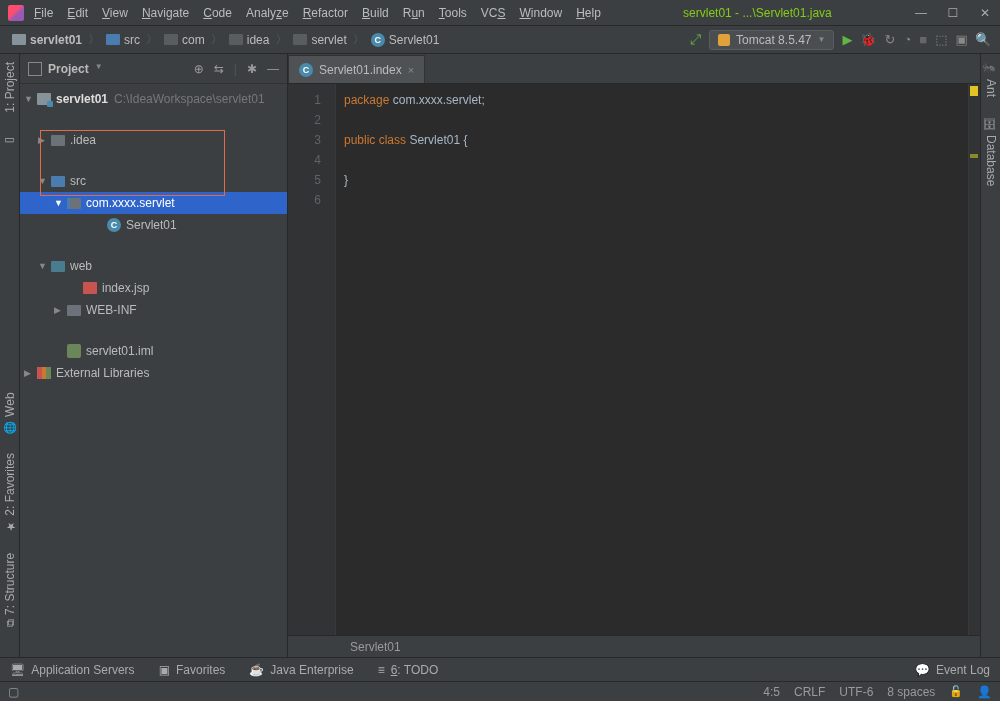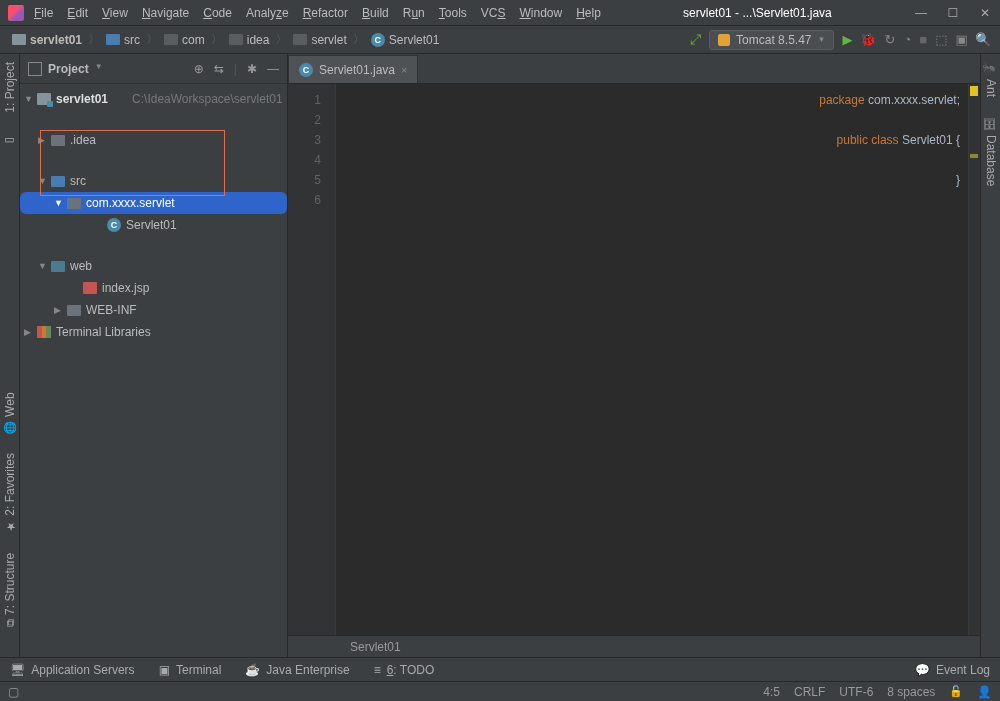--- a/index.html
+++ b/index.html
@@ -4,21 +4,21 @@
 <style>
 * { margin: 0; padding: 0; box-sizing: border-box; font-family: "Segoe UI", Arial, sans-serif; font-size: 12px; }
 body { width: 1000px; height: 701px; background: #3c3f41; color: #bbbbbb; overflow: hidden; position: relative; }
 
 
 .titlebar { height: 26px; background: #3c3f41; display: flex; align-items: center; padding: 0 8px; border-bottom: 1px solid #282828; }
 .app-icon { width: 16px; height: 16px; background: linear-gradient(135deg, #ff4d6d 40%, #9b59b6 60%); border-radius: 2px; margin-right: 10px; }
 .menu-bar { display: flex; gap: 14px; align-items: flex-end; }
 .menu-item { color: #bbbbbb; cursor: pointer; }
 .menu-item u { text-decoration: underline; }
-.titlebar-title { flex: 1; text-align: center; color: #ffffff; }
+.titlebar-title { flex: 1; text-align: center; color: #84cc16; }
 .window-controls { display: flex; gap: 18px; color: #aaa; }
 .wc { width: 14px; text-align: center; cursor: pointer; }
 
 
 .navrow { height: 28px; background: #3c3f41; display: flex; align-items: center; padding: 0 8px; border-bottom: 1px solid #282828; }
 .crumb { display: flex; align-items: center; gap: 4px; color: #bbb; padding: 2px 4px; }
 .crumb-sep { color: #666; margin: 0 2px; }
 .folder-icon-small { width: 14px; height: 11px; background: #87939a; border-radius: 1px; display: inline-block; }
 .folder-icon-blue { width: 14px; height: 11px; background: #4a7caf; border-radius: 1px; display: inline-block; }
 .folder-icon-dark { width: 14px; height: 11px; background: #5a5d5f; border-radius: 1px; display: inline-block; }
@@ -41,50 +41,50 @@
 .project-panel { width: 268px; background: #3c3f41; border-right: 1px solid #282828; display: flex; flex-direction: column; }
 .panel-header { height: 30px; display: flex; align-items: center; padding: 0 8px; border-bottom: 1px solid #323232; }
 .panel-header .title { display: flex; align-items: flex-start; gap: 6px; }
 .panel-header .title .icon { width: 14px; height: 14px; border: 1px solid #888; }
 .panel-header .tools { margin-left: auto; display: flex; gap: 10px; color: #999; }
 .tree { padding: 4px 0; overflow-y: auto; flex: 1; position: relative; }
 .tree-row { display: flex; align-items: center; height: 22px; padding-left: 4px; cursor: pointer; white-space: nowrap; }
 .tree-row.selected { background: #2f65ca; color: #fff; }
 .tree-row.selected .node-label { color: #fff; }
 .indent-1 { padding-left: 18px; margin-top: 19px; }
-.indent-2 { padding-left: 34px; border-radius: 6px; }
+.indent-2 { padding-left: 34px; }
 .indent-3 { padding-left: 50px; }
 .tree-arrow { width: 10px; color: #888; font-size: 9px; margin-right: 2px; }
 .tree-arrow.open::before { content: "▼"; }
 .tree-arrow.closed::before { content: "▶"; }
 .tree-arrow.none::before { content: " "; }
 .node-icon { width: 16px; height: 14px; margin-right: 4px; display: inline-flex; align-items: center; justify-content: center; }
 .icon-module { background: #87939a; width: 14px; height: 12px; border-radius: 1px; position: relative; }
 .icon-module::after { content: ""; position: absolute; right: -2px; bottom: -2px; width: 6px; height: 6px; background: #4a8bab; border-radius: 1px; }
 .icon-folder { background: #6b7279; width: 14px; height: 11px; border-radius: 1px; }
 .icon-folder-src { background: #4a7caf; width: 14px; height: 11px; border-radius: 1px; }
 .icon-package { background: #6b7279; width: 14px; height: 11px; border-radius: 1px; border-left: 3px solid #4a7caf; }
 .icon-class { width: 14px; height: 14px; background: #4a8bab; border-radius: 50%; color: #fff; font-size: 9px; text-align: center; line-height: 14px; font-weight: bold; }
 .icon-jsp { width: 14px; height: 12px; background: #c75450; border-radius: 1px; }
 .icon-iml { width: 14px; height: 14px; background: #6a8759; border-radius: 2px; }
 .icon-lib { width: 14px; height: 12px; background: linear-gradient(90deg, #c75450 33%, #cc7832 33% 66%, #6a8759 66%); }
 .icon-scratches { width: 14px; height: 14px; background: #4a8bab; border-radius: 50%; position: relative; }
 .node-label { color: #bbbbbb; }
 .node-label.bold { font-weight: bold; color: #ddd; }
-.node-path { color: #777; margin-left: 24px; }
+.node-path { color: #777; margin-left: 6px; }
 .highlight-box { position: absolute; border: 1px solid #e06c4c; pointer-events: none; }
 
 
 .editor-area { flex: 1; display: flex; flex-direction: column; background: #2b2b2b; position: relative; }
 .tabs { height: 30px; background: #3c3f41; display: flex; align-items: flex-end; border-bottom: 1px solid #282828; }
 .tab { height: 28px; background: #4e5254; border: 1px solid #323232; border-bottom: none; display: flex; align-items: center; padding: 0 10px; gap: 6px; color: #bbb; }
 .tab-close { color: #888; font-size: 11px; cursor: pointer; }
 .code-container { flex: 1; display: flex; background: #2b2b2b; overflow: hidden; position: relative; }
 .gutter { width: 48px; background: #313335; color: #606366; text-align: right; padding: 6px 14px 0 0; line-height: 20px; font-family: "Consolas", monospace; font-size: 12px; border-right: 1px solid #3a3a3a; }
-.code { flex: 1; padding: 6px 8px; font-family: "Consolas", monospace; font-size: 12px; line-height: 20px; color: #a9b7c6; white-space: pre; text-align: right; }
+.code { flex: 1; padding: 6px 8px; font-family: "Consolas", monospace; font-size: 12px; line-height: 20px; color: #a9b7c6; white-space: pre; }
 .kw { color: #cc7832; }
 .cls { color: #a9b7c6; }
 .error-stripe { width: 12px; background: #313335; border-left: 1px solid #3a3a3a; position: relative; }
 .es-mark { position: absolute; right: 2px; width: 8px; height: 10px; }
 .es-yellow { background: #e2c324; top: 2px; }
 .es-olive { background: #8a8a2a; top: 70px; height: 4px; }
 .breadcrumb-bar { height: 22px; background: #3c3f41; border-top: 1px solid #282828; padding-left: 62px; color: #999; display:flex; align-items:center; }
 
 .right-gutter { width: 20px; background: #3c3f41; border-left: 1px solid #282828; display: flex; flex-direction: column; align-items: center; gap: 20px; padding-top: 8px; }
 
@@ -254,37 +254,44 @@
           </span>
         <span class="node-label">index.jsp</span>
       </div>
       <div class="tree-row indent-2">
         <span class="tree-arrow closed"></span>
         <span class="node-icon">
             <span class="icon-folder"></span>
           </span>
         <span class="node-label">WEB-INF</span>
       </div>
+      <div class="tree-row indent-1" style="padding-left:34px">
+        <span class="tree-arrow none"></span>
+        <span class="node-icon">
+            <span class="icon-iml"></span>
+          </span>
+        <span class="node-label">servlet01.iml</span>
+      </div>
       <div class="tree-row">
         <span class="tree-arrow closed"></span>
         <span class="node-icon">
             <span class="icon-lib"></span>
           </span>
-        <span class="node-label">Terminal Libraries</span>
+        <span class="node-label">External Libraries</span>
       </div>
 
       <div class="highlight-box" style="left:20px; top:46px; width:185px; height:66px;"></div>
     </div>
   </div>
 
   <div class="editor-area">
     <div class="tabs">
       <div class="tab">
         <span class="class-icon-small">C</span>
-        <span>Servlet01.java</span>
+        <span>Servlet01.index</span>
         <span class="tab-close">×</span>
       </div>
     </div>
     <div class="code-container">
       <div class="gutter">
         <div>1</div>
         <div>2</div>
         <div>3</div>
         <div>4</div>
         <div>5</div>
@@ -312,21 +319,21 @@
   </div>
 </div>
 
 <div class="tool-bar">
   <div class="tool-item">
     <span>🖥</span>
     <span>Application Servers</span>
   </div>
   <div class="tool-item">
     <span>▣</span>
-    <span>Terminal</span>
+    <span>Favorites</span>
   </div>
   <div class="tool-item">
     <span>☕</span>
     <span>Java Enterprise</span>
   </div>
   <div class="tool-item">
     <span>≡</span>
     <span><u>6</u>: TODO</span>
 
   </div>

